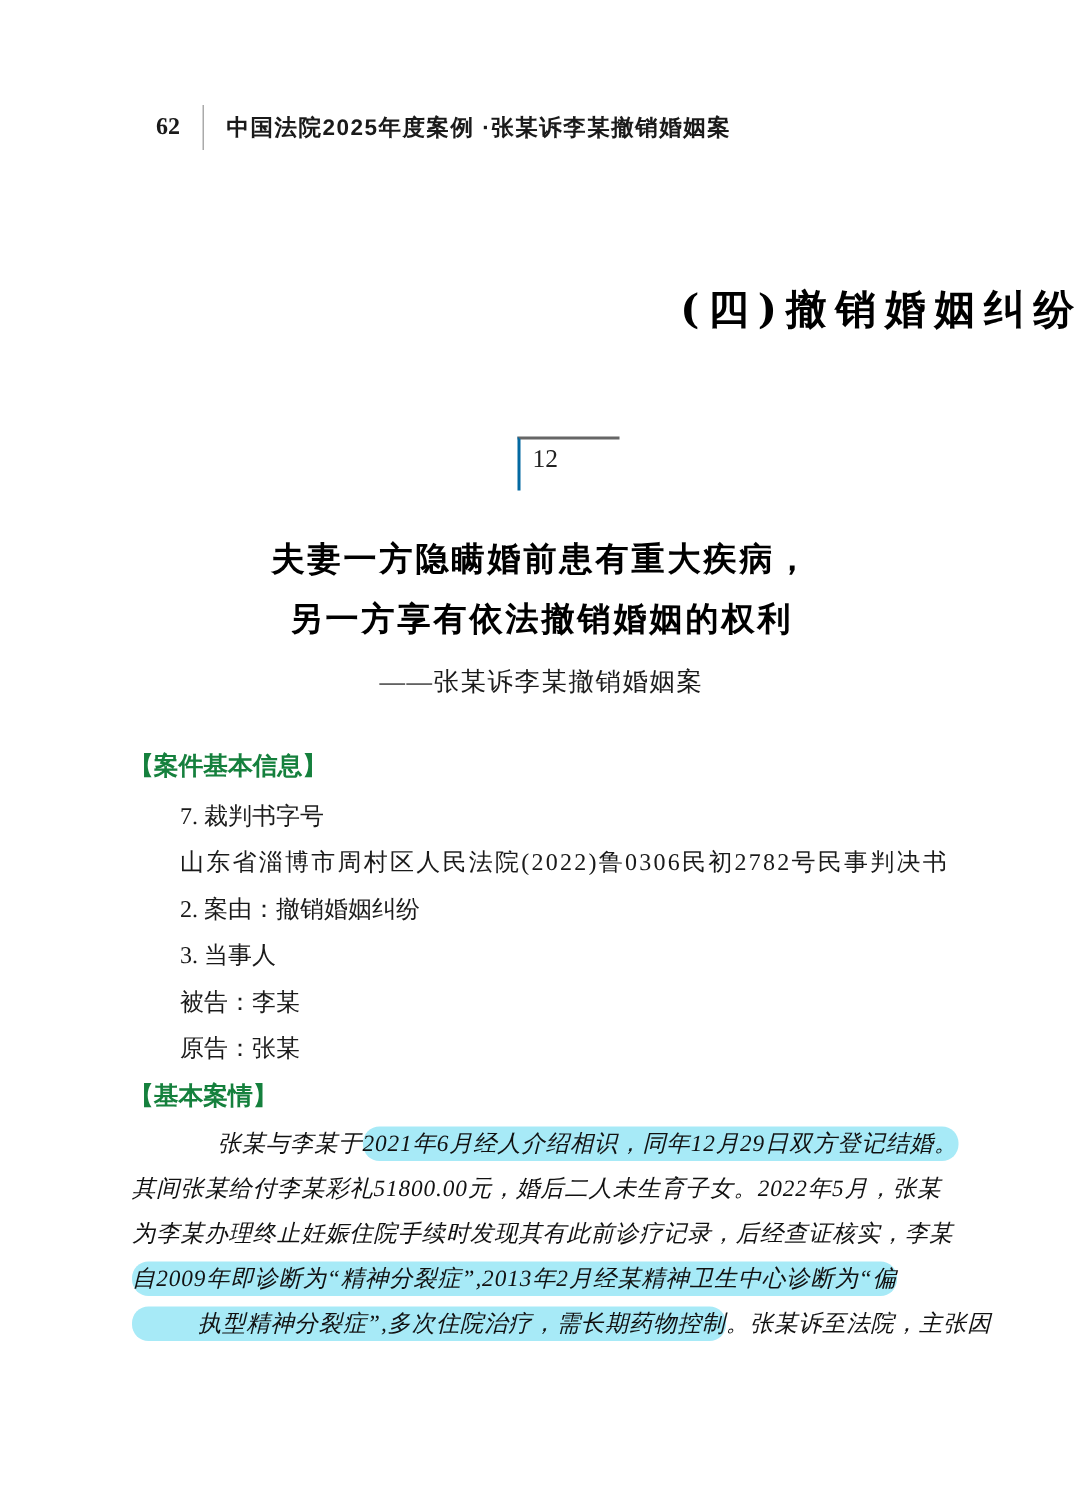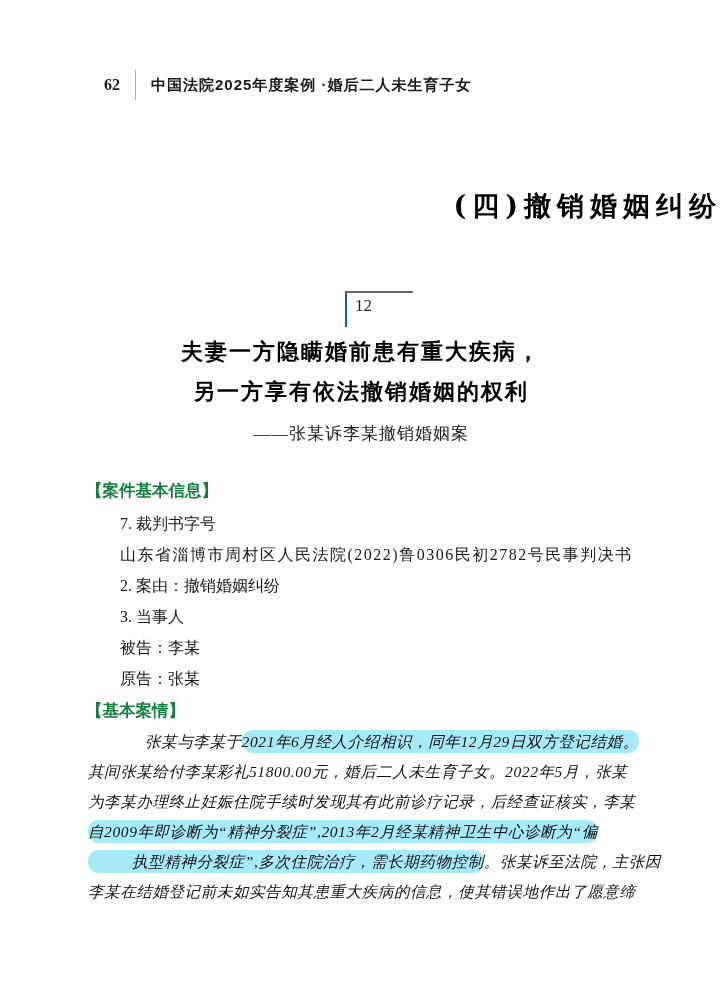--- a/index.html
+++ b/index.html
@@ -43,21 +43,21 @@
     border-left:2px solid #0369a1;
     box-sizing:border-box;
     padding:3px 0 0 8px;
   }
   .case-number{
     font-family:"Liberation Serif",serif;
     font-size:17px;color:#222;
   }
   
   .case-title{
-    margin-top:5px;
+    margin-top:26px;
     text-align:center;
     font-family:"Liberation Sans","DejaVu Sans",sans-serif;
     font-weight:700;font-size:22px;letter-spacing:2px;color:#000;
   }
   .case-title .line{height:40px;line-height:40px;}
   .case-subtitle{
     margin-top:8px;height:28px;line-height:28px;
     text-align:center;
     font-size:17px;letter-spacing:1px;color:#1a1a1a;
   }
@@ -92,21 +92,21 @@
   .para-line .hl{padding:3px 0;border-radius:11px;}
 </style>
 </head>
 <body>
 
 <div class="page">
 
   <div class="header">
     <span class="page-number">62</span>
     <span class="header-divider"></span>
-    <span class="book-title">中国法院2025年度案例 ·婚后二人未生育子女</span>
+    <span class="book-title">中国法院2025年度案例 ·张某诉李某撤销婚姻案</span>
   </div>
 
   <div class="chapter-title">(四)撤销婚姻纠纷</div>
 
   <div class="case-marker">
     <span class="case-number">12</span>
   </div>
 
   <div class="case-title">
     <div class="line">夫妻一方隐瞒婚前患有重大疾病，</div>
@@ -127,16 +127,15 @@
     </div>
 
   <div class="section-heading heading-facts">【基本案情】</div>
 
   <div class="facts-paragraph">
       <div class="para-line indent"><span>张某与李某于</span><span class="hl" style="background-color: rgb(167, 234, 247);">2021年6月经人介绍相识，同年12月29日双方登记结婚。</span></div>
       <div class="para-line"><span>其间张某给付李某彩礼51800.00元，婚后二人未生育子女。2022年5月，张某</span></div>
       <div class="para-line"><span>为李某办理终止妊娠住院手续时发现其有此前诊疗记录，后经查证核实，李某</span></div>
       <div class="para-line"><span class="hl" style="background-color: rgb(167, 234, 247);">自2009年即诊断为“精神分裂症”,2013年2月经某精神卫生中心诊断为“偏</span></div>
       <div class="para-line"><span class="hl" style="background-color: rgb(167, 234, 247); padding-left: 44px;">执型精神分裂症”,多次住院治疗，需长期药物控制</span><span>。张某诉至法院，主张因</span></div>
-      <div class="para-line"><span>李某在结婚登记前未如实告知其患重大疾病的信息，使其错误地作出了愿意缔</span></div>
     </div>
 
 </div>
 
 </body></html>

